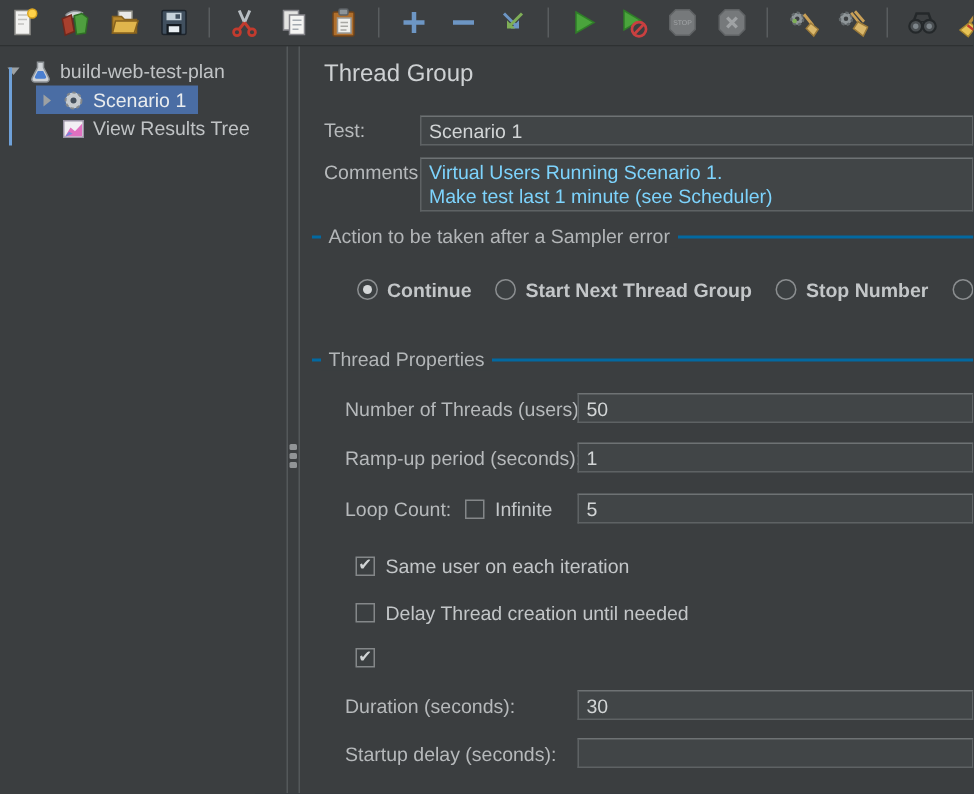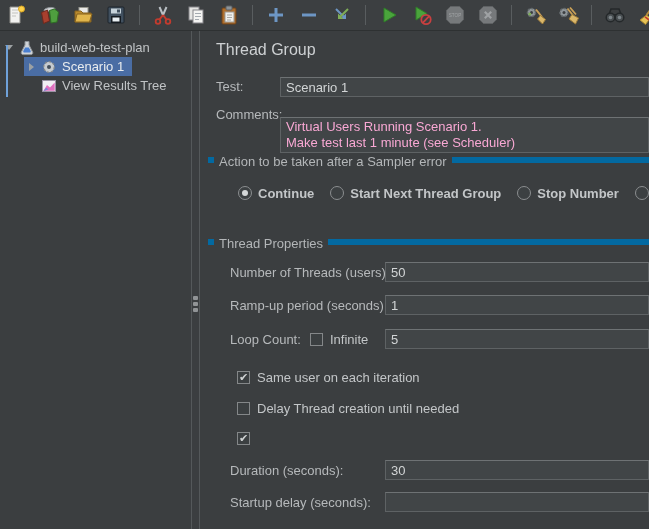--- a/index.html
+++ b/index.html
@@ -34,22 +34,22 @@
   .grip{position:absolute;left:1px;top:263px;width:5px;}
   .grip div{width:5px;height:4px;background:#919496;border-radius:1px;margin:2px 0;}
 
   
   .main{position:absolute;left:200px;top:31px;width:449px;bottom:0;background:#3b3e40;}
   .title{position:absolute;left:16px;top:10px;font-size:16px;color:#ced1d3;}
   .flabel{position:absolute;font-size:13px;color:#b6b9bb;height:20px;line-height:20px;white-space:nowrap;}
   .tinput{position:absolute;height:20px;background:#414547;border:1px solid #5e6264;border-top-color:#6e7274;
     color:#d2d5d6;font-size:13px;padding:0 5px;outline:none;}
   .tarea{position:absolute;background:#414547;border:1px solid #5e6264;border-top-color:#6e7274;
-    color:#f9a8d4;font-size:13px;line-height:16px;padding:1px 5px;resize:none;overflow:hidden;white-space:pre;outline:none;margin-top:12px;}
-  .groupline{position:absolute;border-top:6px solid #0369a1;height:1px;}
+    color:#7dd3fc;font-size:13px;line-height:16px;padding:1px 5px;resize:none;overflow:hidden;white-space:pre;outline:none;}
+  .groupline{position:absolute;border-top:2px solid #0369a1;height:1px;}
   .grouptitle{position:absolute;top:-9px;left:6px;background:#3b3e40;padding:0 5px;font-size:13px;color:#b3b6b8;white-space:nowrap;}
 
   .radio-row{position:absolute;display:flex;align-items:center;gap:16px;height:20px;}
   .radio-opt{display:inline-flex;align-items:center;gap:6px;font-weight:bold;}
   .radio{width:14px;height:14px;border-radius:50%;border:1px solid #8b8e90;background:#3c4042;position:relative;flex:0 0 auto;}
   .radio.selected::after{content:"";position:absolute;left:3px;top:3px;width:6px;height:6px;border-radius:50%;background:#d4d7d8;}
   .radio-label{font-size:13px;color:#c3c6c8;white-space:nowrap;}
 
   .cbox{width:13px;height:13px;border:1px solid #848789;background:#3b3f41;position:relative;flex:0 0 auto;
     display:inline-flex;align-items:center;justify-content:center;}

